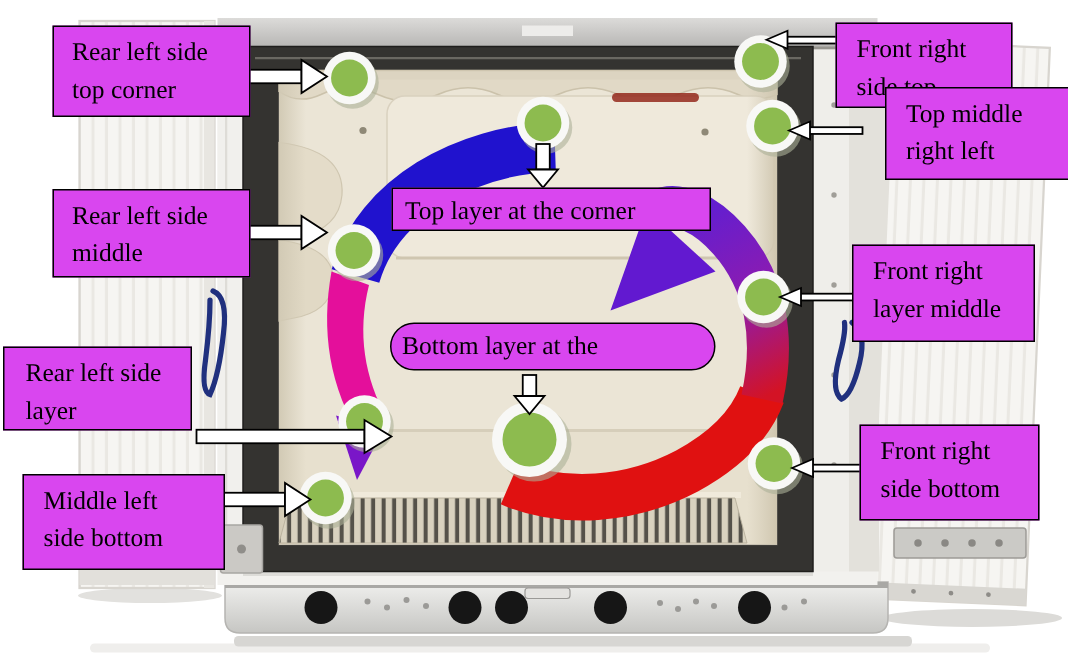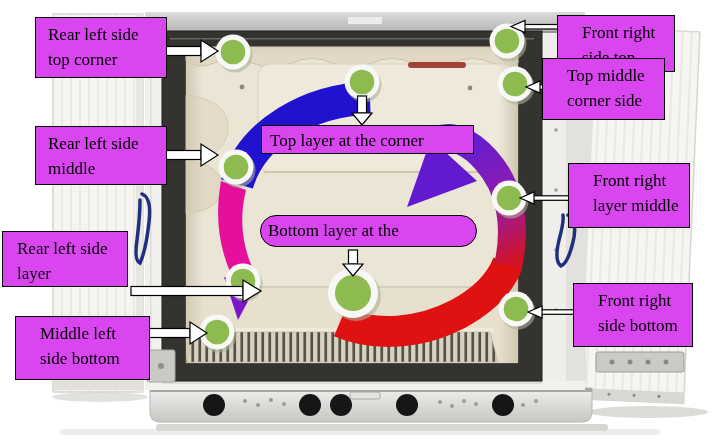--- a/index.html
+++ b/index.html
@@ -4,21 +4,21 @@
 <style>
   html,body{margin:0;padding:0;background:#fff;}
   .stage{position:relative;width:712px;height:442px;background:#ffffff;overflow:hidden;
          font-family:"Liberation Serif", serif;}
   .scene{position:absolute;left:0;top:0;z-index:1;}
   .label-box{position:absolute;box-sizing:border-box;background:#d946ef;border:1.6px solid #000;
              color:#000;font-size:17px;z-index:30;overflow:hidden;}
   .label-box .line{display:block;white-space:nowrap;}
   .two-line{padding:4px 4px 2px 12px;line-height:25px;}
   .one-line{padding:3px 4px 2px 8px;line-height:23px;}
-  .pad14{padding-left:14px;} .pad13{padding-left:24px;} .pad7{padding-left:7px;border-radius:16px;}
+  .pad14{padding-left:14px;} .pad13{padding-left:13px;} .pad7{padding-left:7px;border-radius:16px;}
   .z25{z-index:25;} 
 </style>
 </head>
 <body>
 
 <div class="stage">
 
 <svg class="scene" width="712" height="442" viewBox="0 0 712 442">
   <defs>
     <pattern id="doorlines" width="9" height="8" patternUnits="userSpaceOnUse">
@@ -296,23 +296,23 @@
 
 <div class="label-box one-line pad7" style="left:260px;top:215px;width:217px;height:32px">
   <span class="line">Bottom layer at the</span>
 </div>
 
 <div class="label-box two-line pad13 z25" style="left:557px;top:15px;width:118px;height:57px">
   <span class="line">Front right</span>
   <span class="line">side top</span>
 </div>
 
-<div class="label-box two-line pad13" style="left:542px;top:58px;width:123px;height:62px">
+<div class="label-box two-line pad13" style="left:590px;top:58px;width:123px;height:62px">
   <span class="line">Top middle</span>
-  <span class="line">corner side</span>
+  <span class="line">right left</span>
 </div>
 
 <div class="label-box two-line pad13" style="left:568px;top:163px;width:122px;height:65px">
   <span class="line">Front right</span>
   <span class="line">layer middle</span>
 </div>
 
 <div class="label-box two-line pad13" style="left:573px;top:283px;width:120px;height:64px">
   <span class="line">Front right</span>
   <span class="line">side bottom</span>

